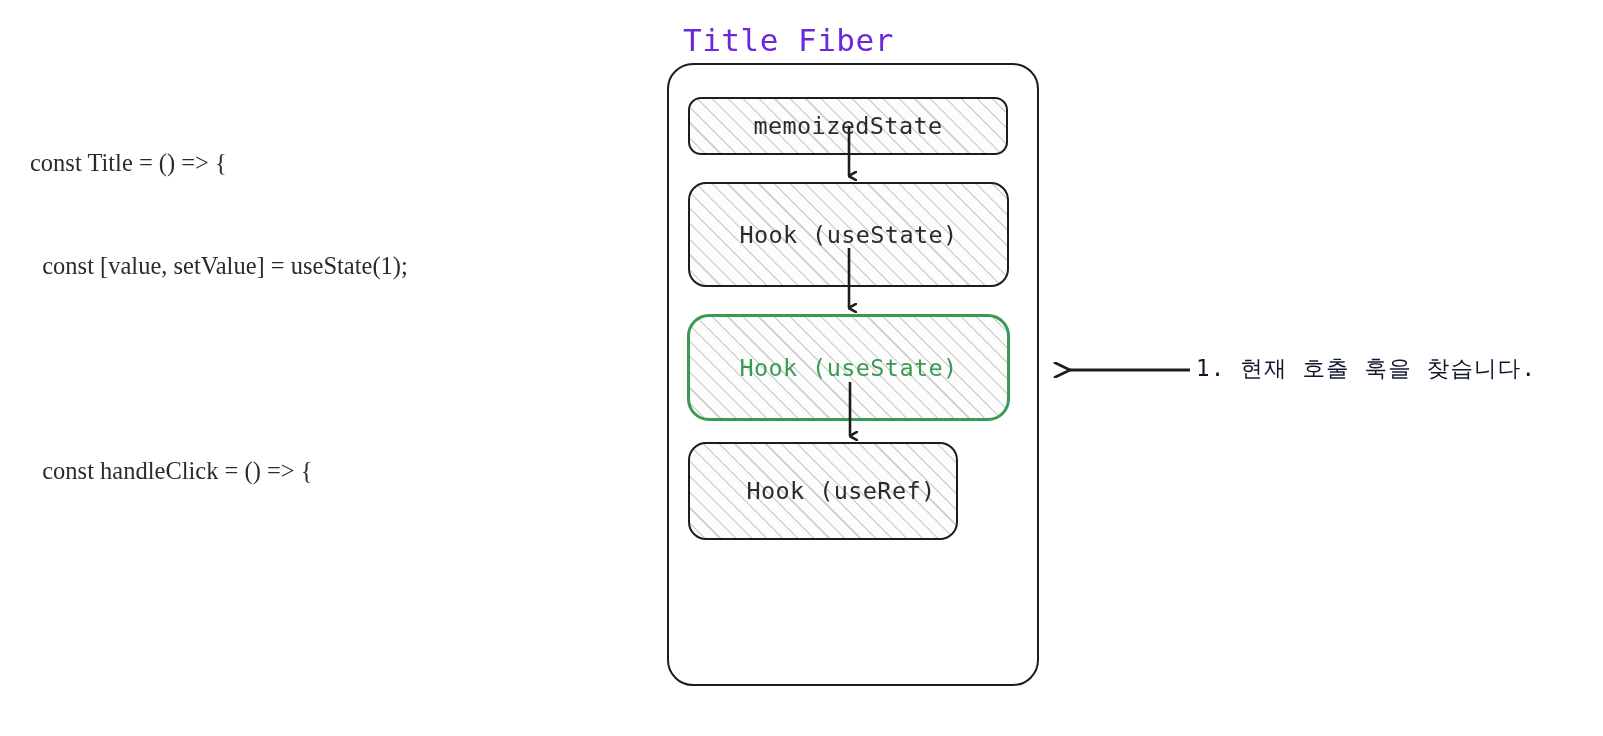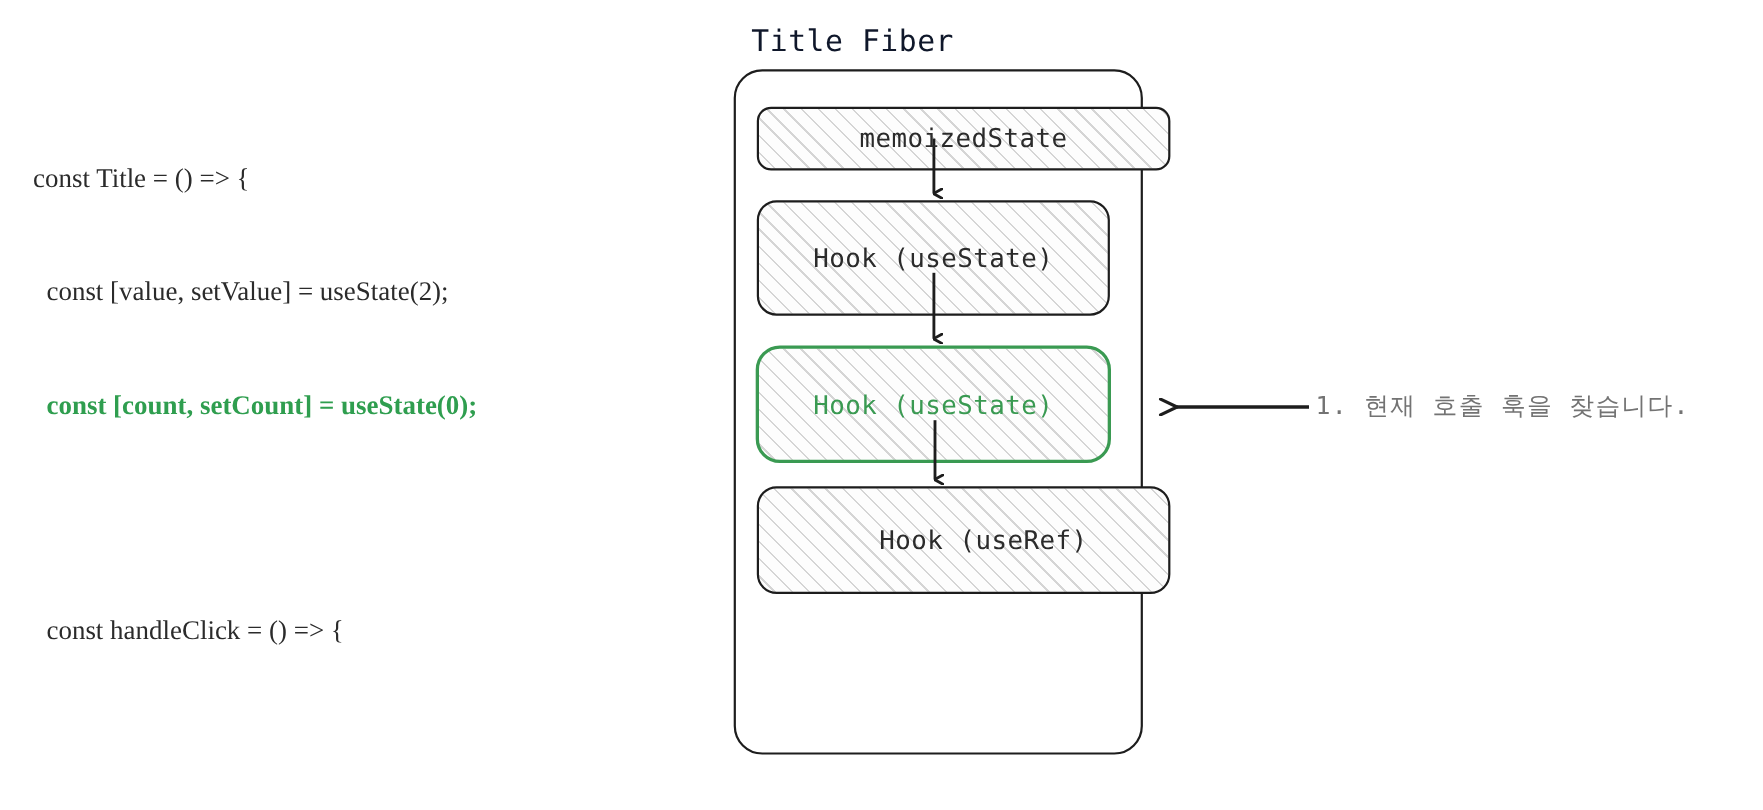--- a/index.html
+++ b/index.html
@@ -32,22 +32,22 @@
   .code-line { display: block; height: 34.2px; font-family: Liberation Serif, serif; }
   .code-line.hl { color: #2f9e4f; font-weight: 700; }
   .code-line.blank { height: 34.2px; }
 
   
   .fiber-title {
     position: absolute;
     left: 683px;
     top: 22px;
     font-family: "DejaVu Sans Mono", "Liberation Mono", monospace;
-    font-size: 27px;
-    color: #0f172a;
+    font-size: 31px;
+    color: #6d28d9;
     letter-spacing: 0.5px;
     white-space: nowrap;
   }
 
   
   .fiber-container {
     position: absolute;
     left: 667px;
     top: 63px;
     width: 372px;
@@ -88,21 +88,21 @@
     border-color: #3a9a52;
     border-width: 3.2px;
     border-radius: 20px;
   }
   .node.green .node-label { color: #3a9a52; }
 
   
   #node-memoized {
     left: 688px;
     top: 97px;
-    width: 376px;
+    width: 320px;
     height: 58px;
     border-radius: 13px;
   }
   
   #node-hook-1 {
     left: 688px;
     top: 182px;
     width: 321px;
     height: 105px;
     border-radius: 18px;
@@ -112,53 +112,52 @@
     left: 687px;
     top: 314px;
     width: 323px;
     height: 107px;
     border-radius: 22px;
   }
   
   #node-hook-3 {
     left: 688px;
     top: 442px;
-    width: 376px;
+    width: 270px;
     height: 98px;
     border-radius: 18px;
     padding-left: 36px;
   }
 
   
   .connectors {
     position: absolute;
     left: 0; top: 0;
     width: 1603px; height: 736px;
     pointer-events: none;
   }
 
   
   .annotation-text {
     position: absolute;
     left: 1196px;
     top: 353px;
     font-family: "DejaVu Sans Mono", "Liberation Mono", monospace;
     font-size: 22.5px;
-    color: #737373;
+    color: #0f172a;
     letter-spacing: 1.2px;
     white-space: nowrap;
   }
 </style>
 </head>
 <body>
 
 <div class="code-block">
   <span class="code-line">const Title = () =&gt; {</span>
-  <span class="code-line">  const [value, setValue] = useState(2);</span>
-  <span class="code-line hl">  const [count, setCount] = useState(0);</span>
+  <span class="code-line">  const [value, setValue] = useState(1);</span>
   <span class="code-line blank"></span>
   <span class="code-line">  const handleClick = () =&gt; {</span>
   
   
   
   
   
   
   
 </div>

